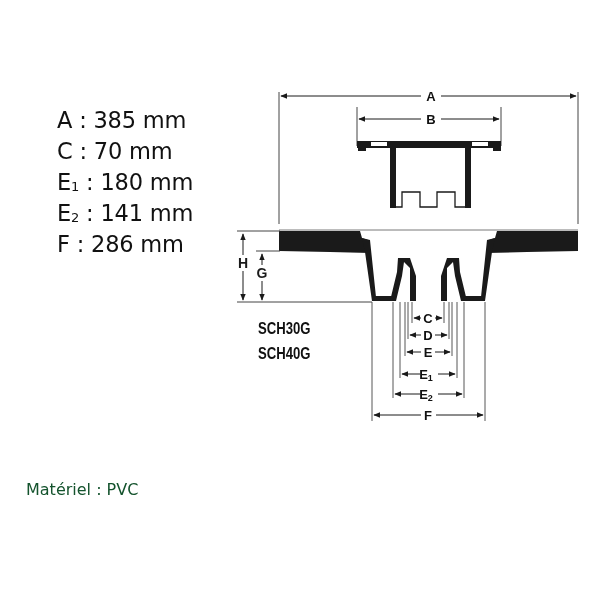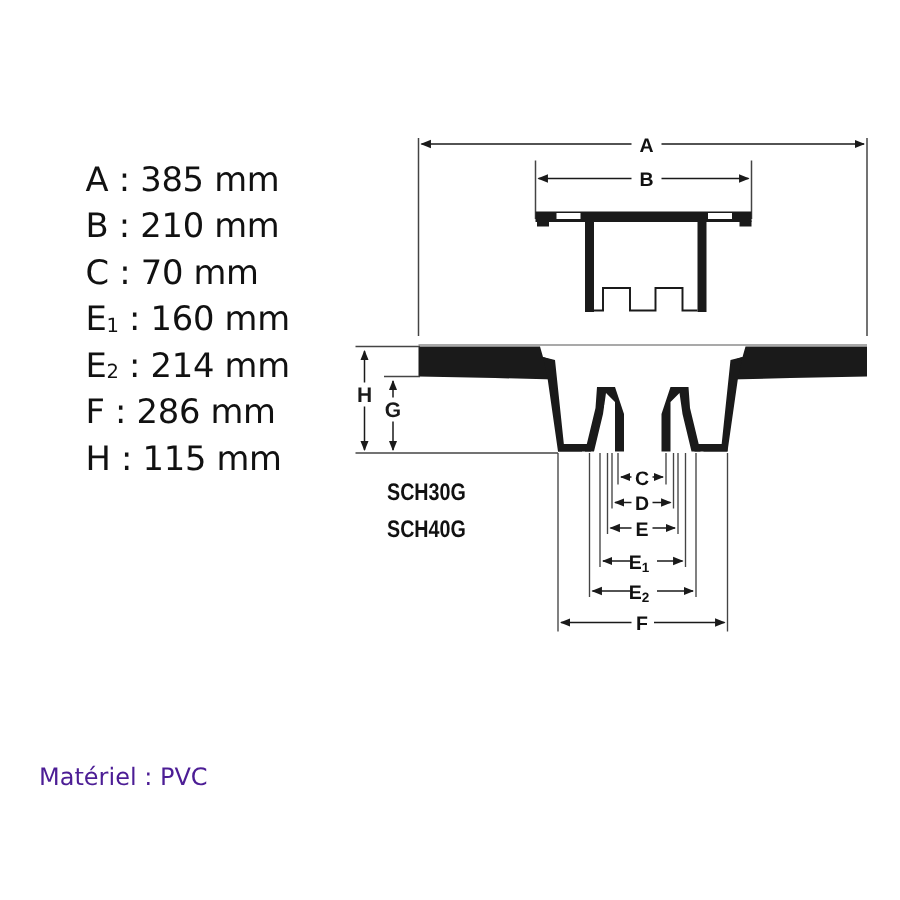--- a/index.html
+++ b/index.html
@@ -1,36 +1,34 @@
 <!DOCTYPE html>
 <html><head>
   <meta charset="utf-8">
   <style>
     html, body { margin: 0; padding: 0; background: #ffffff; }
     body { width: 600px; height: 600px; position: relative; overflow: hidden; font-family: "DejaVu Sans", sans-serif; color: #111; }
     .specs { position: absolute; left: 57px; top: 105px; margin: 0; padding: 0; list-style: none; }
     .spec { height: 31px; line-height: 31px; font-size: 22.5px; letter-spacing: -0.2px; white-space: nowrap; color: #111; }
     .spec .sub { font-size: 13px; vertical-align: -1px; }
-    .material { position: absolute; left: 26px; top: 508px; font-size: 16px; color: #4c1d95; text-align: right; }
+    .material { position: absolute; left: 26px; top: 480px; font-size: 16px; color: #14532d; text-align: right; }
     .models { position: absolute; left: 258px; top: 316px; font-family: "Liberation Sans", sans-serif; font-weight: bold; font-size: 16px; line-height: 25px; transform: scaleX(0.82); transform-origin: left top; color: #111; }
     svg.drawing { position: absolute; left: 0; top: 0; }
     .dim-label { font-family: "Liberation Sans", sans-serif; font-weight: bold; font-size: 13px; fill: #111; }
     .dim-label-orange { font-family: "Liberation Sans", sans-serif; font-weight: bold; font-size: 14px; fill: #1a1a1a; }
   </style>
 </head>
 <body>
 
 <ul class="specs">
   <li class="spec"><span>A</span><span> : </span><span>385</span> <span>mm</span></li>
-  <li class="spec"><span>B</span><span> : </span><span>210</span> <span>mm</span></li>
   <li class="spec"><span>C</span><span> : </span><span>70</span> <span>mm</span></li>
-  <li class="spec"><span>E</span><span class="sub">1</span><span> : </span><span>160</span> <span>mm</span></li>
-  <li class="spec"><span>E</span><span class="sub">2</span><span> : </span><span>214</span> <span>mm</span></li>
+  <li class="spec"><span>E</span><span class="sub">1</span><span> : </span><span>180</span> <span>mm</span></li>
+  <li class="spec"><span>E</span><span class="sub">2</span><span> : </span><span>141</span> <span>mm</span></li>
   <li class="spec"><span>F</span><span> : </span><span>286</span> <span>mm</span></li>
-  <li class="spec"><span>H</span><span> : </span><span>115</span> <span>mm</span></li>
 </ul>
 
 <div class="material">Matériel : PVC</div>
 
 <div class="models">
   <div>SCH30G</div>
   <div>SCH40G</div>
 </div>
 
 <svg class="drawing" width="600" height="600" viewBox="0 0 600 600">

